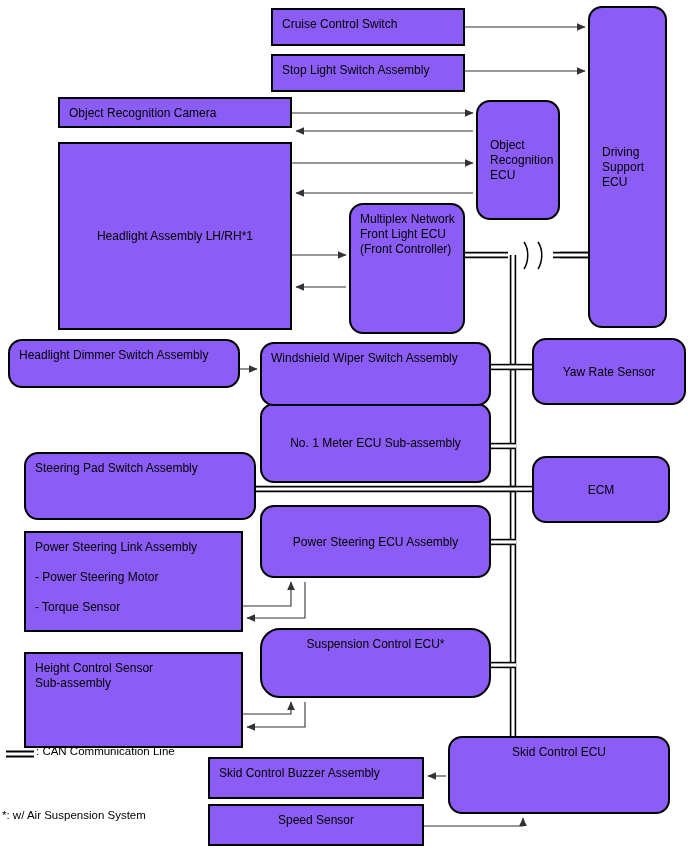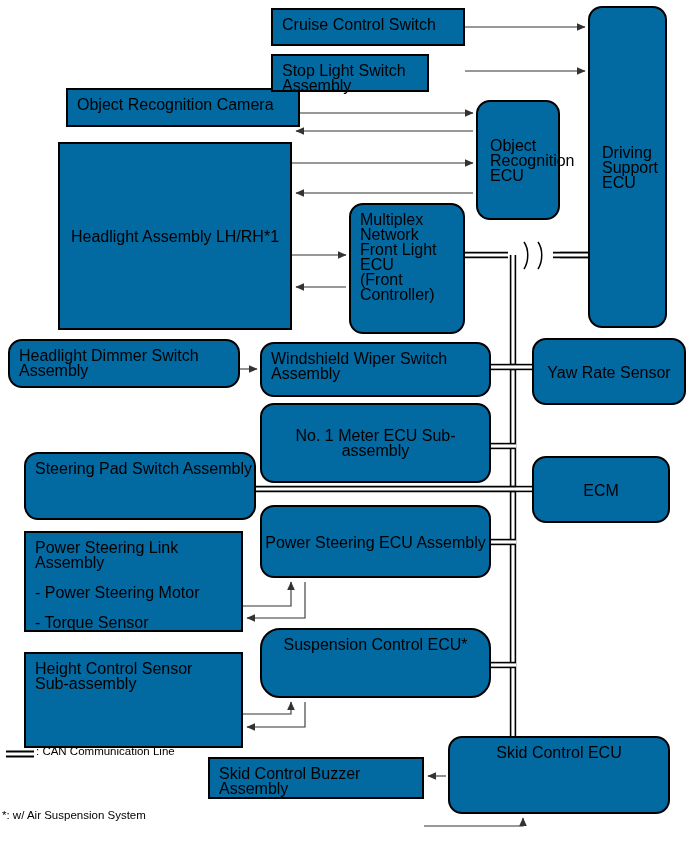--- a/index.html
+++ b/index.html
@@ -16,23 +16,23 @@
   }
   #svg-layer{
     position:absolute;
     left:0; top:0;
     width:688px; height:852px;
   }
   .node{
     position:absolute;
     box-sizing:border-box;
     border:2px solid #000000;
-    background:#0369a1;
+    background:#8b5cf6;
     color:#000000;
-    font-size:16px;
+    font-size:12px;
     line-height:15px;
     z-index:5;
   }
   .node.rounded{ border-radius:14px; }
   .node .label{
     position:absolute;
     white-space:pre-line;
   }
   
   .tl .label{ left:9px; top:7px; text-align:left; }
@@ -146,20 +146,23 @@
         <line x1="491" y1="544.4" x2="516" y2="544.4" stroke="#000" stroke-width="1.6"></line>
       </g>
 
       <g>
         <rect x="491" y="662" width="25" height="6" fill="#fff"></rect>
         <line x1="491" y1="662.6" x2="516" y2="662.6" stroke="#000" stroke-width="1.6"></line>
         <line x1="491" y1="667.4" x2="516" y2="667.4" stroke="#000" stroke-width="1.6"></line>
       </g>
     </g>
   </svg>
+    <div class="node tc" style="left: 208px; top: 804px; width: 216px; height: 42px;">
+      <span class="label">Speed Sensor</span>
+    </div>
     <div class="node tl" style="left: 208px; top: 757px; width: 216px; height: 42px;">
       <span class="label">Skid Control Buzzer Assembly</span>
     </div>
     <div class="node rounded tc" style="left: 448px; top: 736px; width: 222px; height: 78px;">
       <span class="label">Skid Control ECU</span>
     </div>
     <div class="node tl" style="left: 24px; top: 652px; width: 219px; height: 96px;">
       <span class="label">Height Control Sensor
 Sub-assembly</span>
     </div>
@@ -181,21 +184,21 @@
     </div>
     <div class="node rounded tl" style="left: 24px; top: 452px; width: 232px; height: 68px;">
       <span class="label">Steering Pad Switch Assembly</span>
     </div>
     <div class="node rounded mc" style="left: 260px; top: 403px; width: 231px; height: 80px;">
       <span class="label">No. 1 Meter ECU Sub-assembly</span>
     </div>
     <div class="node rounded mc" style="left: 532px; top: 338px; width: 154px; height: 67px;">
       <span class="label">Yaw Rate Sensor</span>
     </div>
-    <div class="node rounded tl" style="left: 260px; top: 342px; width: 231px; height: 55px;">
+    <div class="node rounded tl" style="left: 260px; top: 342px; width: 231px; height: 64px;">
       <span class="label">Windshield Wiper Switch Assembly</span>
     </div>
     <div class="node rounded tl" style="left: 8px; top: 339px; width: 232px; height: 49px;">
       <span class="label">Headlight Dimmer Switch Assembly</span>
     </div>
     <div class="node rounded tl" style="left: 349px; top: 203px; width: 116px; height: 131px;">
       <span class="label">Multiplex Network
 Front Light ECU
 (Front Controller)</span>
     </div>
@@ -205,24 +208,24 @@
 ECU</span>
     </div>
     <div class="node rounded ml" style="left: 476px; top: 100px; width: 84px; height: 120px;">
       <span class="label">Object
 Recognition
 ECU</span>
     </div>
     <div class="node mc" style="left: 58px; top: 142px; width: 234px; height: 188px;">
       <span class="label">Headlight Assembly LH/RH*1</span>
     </div>
-    <div class="node tl" style="left: 58px; top: 88px; width: 234px; height: 39px; margin-left: 8px;">
+    <div class="node tl" style="left: 58px; top: 97px; width: 234px; height: 31px;">
       <span class="label">Object Recognition Camera</span>
     </div>
-    <div class="node tl" style="left: 271px; top: 54px; width: 158px; height: 38px;">
+    <div class="node tl" style="left: 271px; top: 54px; width: 194px; height: 38px;">
       <span class="label">Stop Light Switch Assembly</span>
     </div>
     <div class="node tl" style="left: 271px; top: 8px; width: 194px; height: 38px;">
       <span class="label">Cruise Control Switch</span>
     </div>
 
   <svg class="legend-swatch" style="left:6px; top:748px; width:28px; height:12px;" viewBox="0 0 28 12">
     <line x1="0" y1="3.5" x2="28" y2="3.5" stroke="#000" stroke-width="2"></line>
     <line x1="0" y1="8.5" x2="28" y2="8.5" stroke="#000" stroke-width="2"></line>
   </svg>

